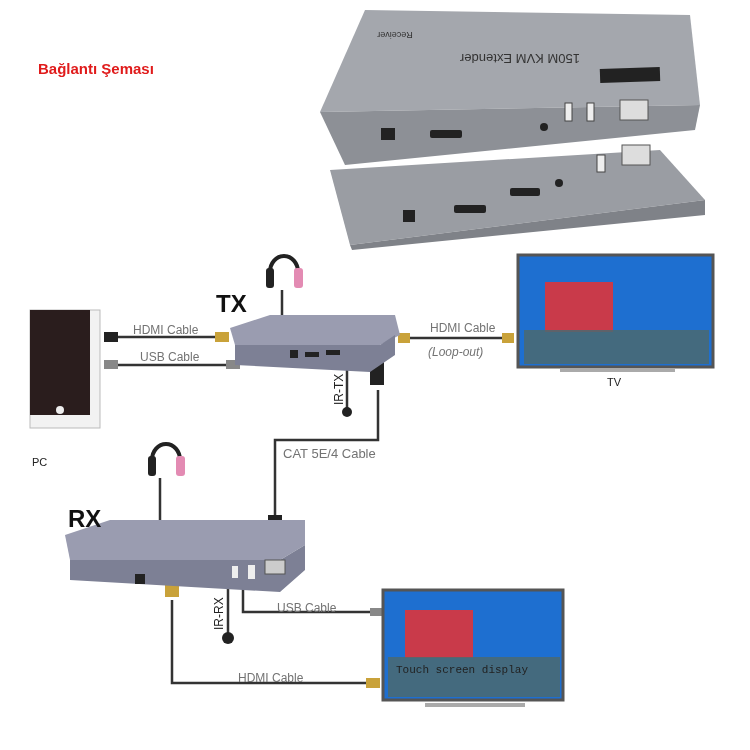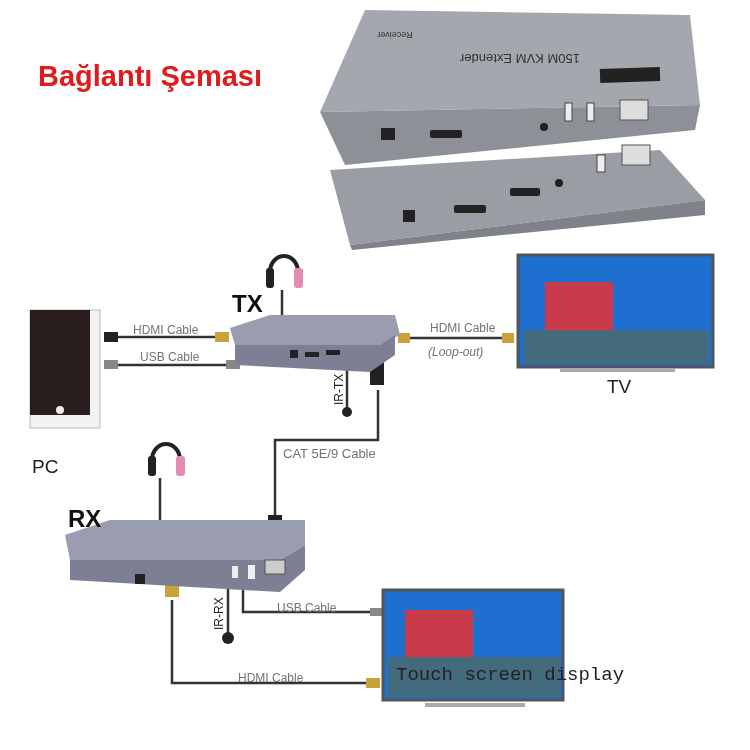--- a/index.html
+++ b/index.html
@@ -1,21 +1,21 @@
 <!DOCTYPE html>
 <html><head>
 <meta charset="utf-8">
 <style>
   html,body{margin:0;padding:0;background:#fff;}
   body{width:750px;height:750px;position:relative;overflow:hidden;font-family:"Liberation Sans",sans-serif;color:#222;}
   .abs{position:absolute;}
-  .title{left:38px;top:60px;font-size:29px;font-weight:bold;color:#e01b1b;}
+  .title{left:38px;top:60px;font-size:15px;font-weight:bold;color:#e01b1b;}
   .lbl{font-size:12px;color:#737373;white-space:nowrap;}
   .big{font-size:24px;font-weight:bold;color:#111;}
-  .cap{font-size:19px;color:#222;}
+  .cap{font-size:11px;color:#222;}
   .vert{transform:rotate(-90deg);transform-origin:left top;font-size:12px;}
   svg{position:absolute;left:0;top:0;}
 </style>
 </head>
 <body>
 
 <div class="abs title">Bağlantı Şeması</div>
 
 <svg width="750" height="750">
 
@@ -112,27 +112,27 @@
   </g>
 
   <g>
     <rect x="383" y="590" width="180" height="110" fill="#1e6fd0" stroke="#555" stroke-width="3"></rect>
     <rect x="405" y="610" width="68" height="48" fill="#c93a4a"></rect>
     <rect x="388" y="657" width="172" height="40" fill="#4b6a70" opacity="0.85"></rect>
     <rect x="425" y="703" width="100" height="4" fill="#aaa"></rect>
   </g>
 </svg>
 
-<div class="abs big" style="left:232px;top:290px;">TX</div>
+<div class="abs big" style="left:216px;top:290px;">TX</div>
 <div class="abs big" style="left:68px;top:505px;">RX</div>
 <div class="abs cap" style="left:32px;top:456px;">PC</div>
 <div class="abs cap" style="left:607px;top:376px;">TV</div>
 <div class="abs cap" style="left:396px;top:664px;font-family:Liberation Mono, monospace;">Touch screen display</div>
 
 <div class="abs lbl" style="left:133px;top:323px;">HDMI Cable</div>
 <div class="abs lbl" style="left:140px;top:350px;">USB Cable</div>
 <div class="abs lbl" style="left:430px;top:321px;">HDMI Cable</div>
 <div class="abs lbl" style="left:428px;top:345px;font-style:italic;">(Loop-out)</div>
-<div class="abs lbl" style="left:283px;top:446px;font-size:13px;">CAT 5E/9 Cable</div>
+<div class="abs lbl" style="left:283px;top:446px;font-size:13px;">CAT 5E/4 Cable</div>
 <div class="abs lbl" style="left:277px;top:601px;">USB Cable</div>
 <div class="abs lbl" style="left:238px;top:671px;">HDMI Cable</div>
 <div class="abs vert" style="left:332px;top:405px;">IR-TX</div>
 <div class="abs vert" style="left:212px;top:630px;">IR-RX</div>
 
 </body></html>

